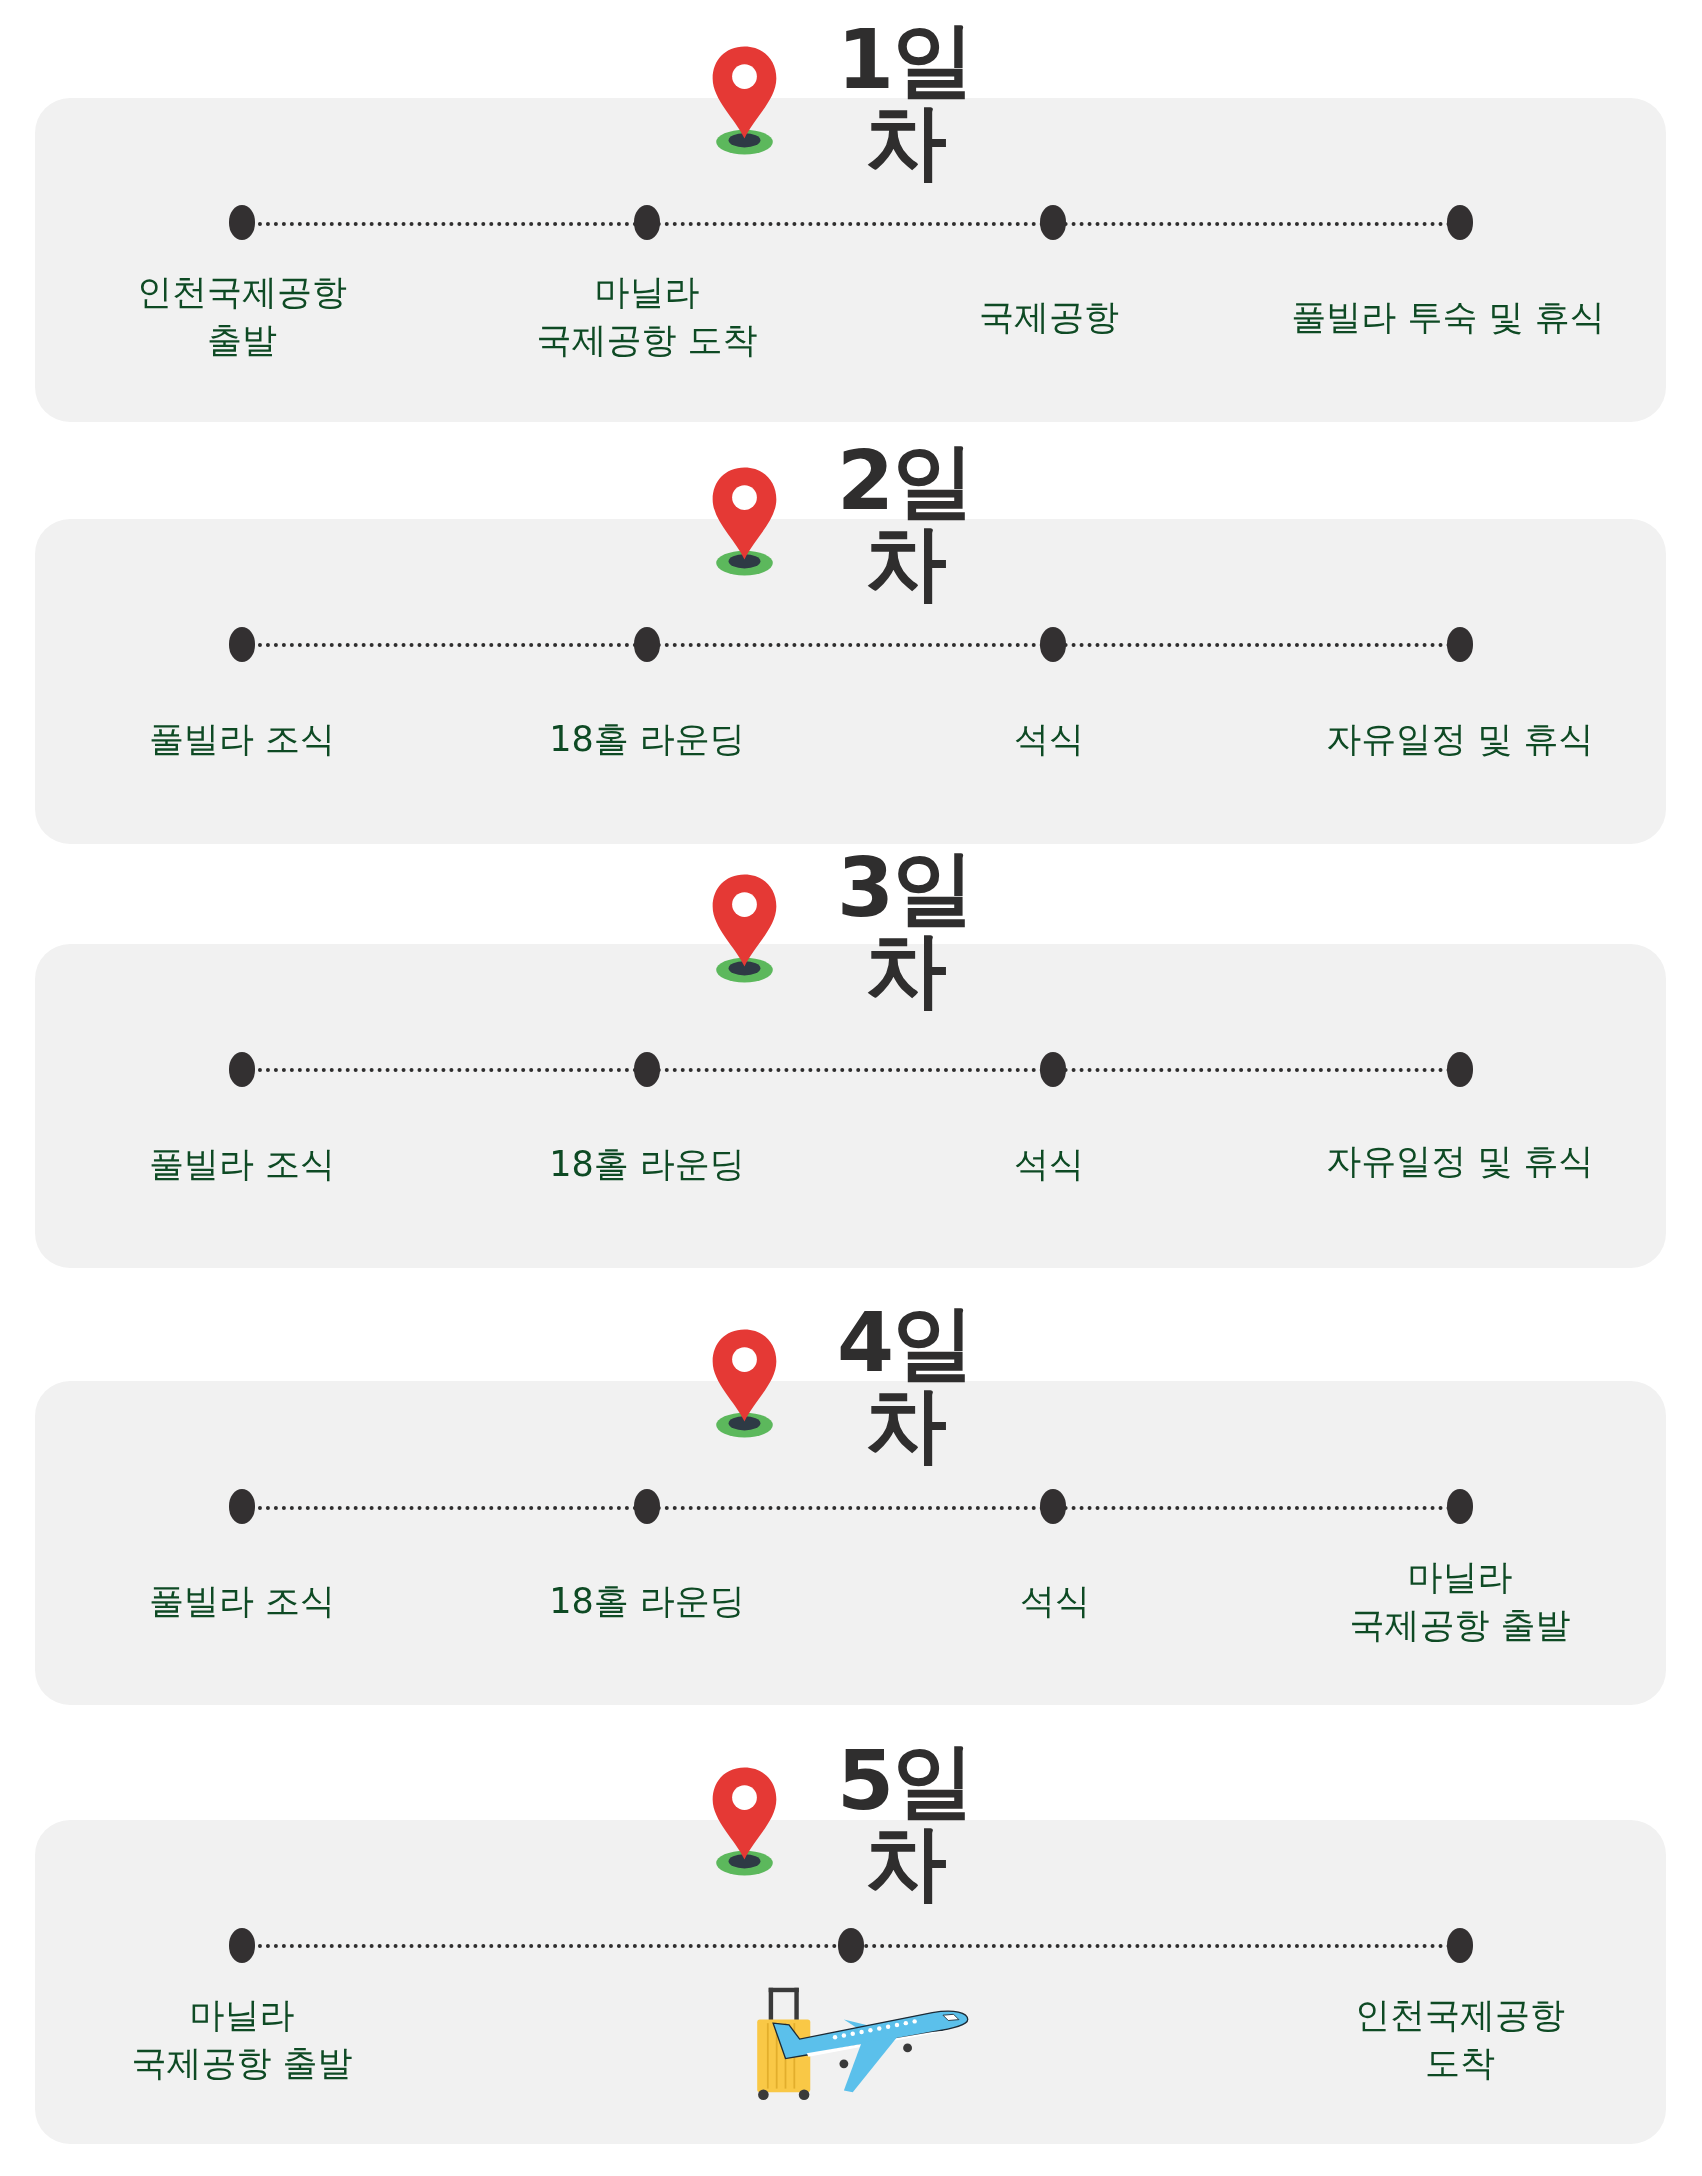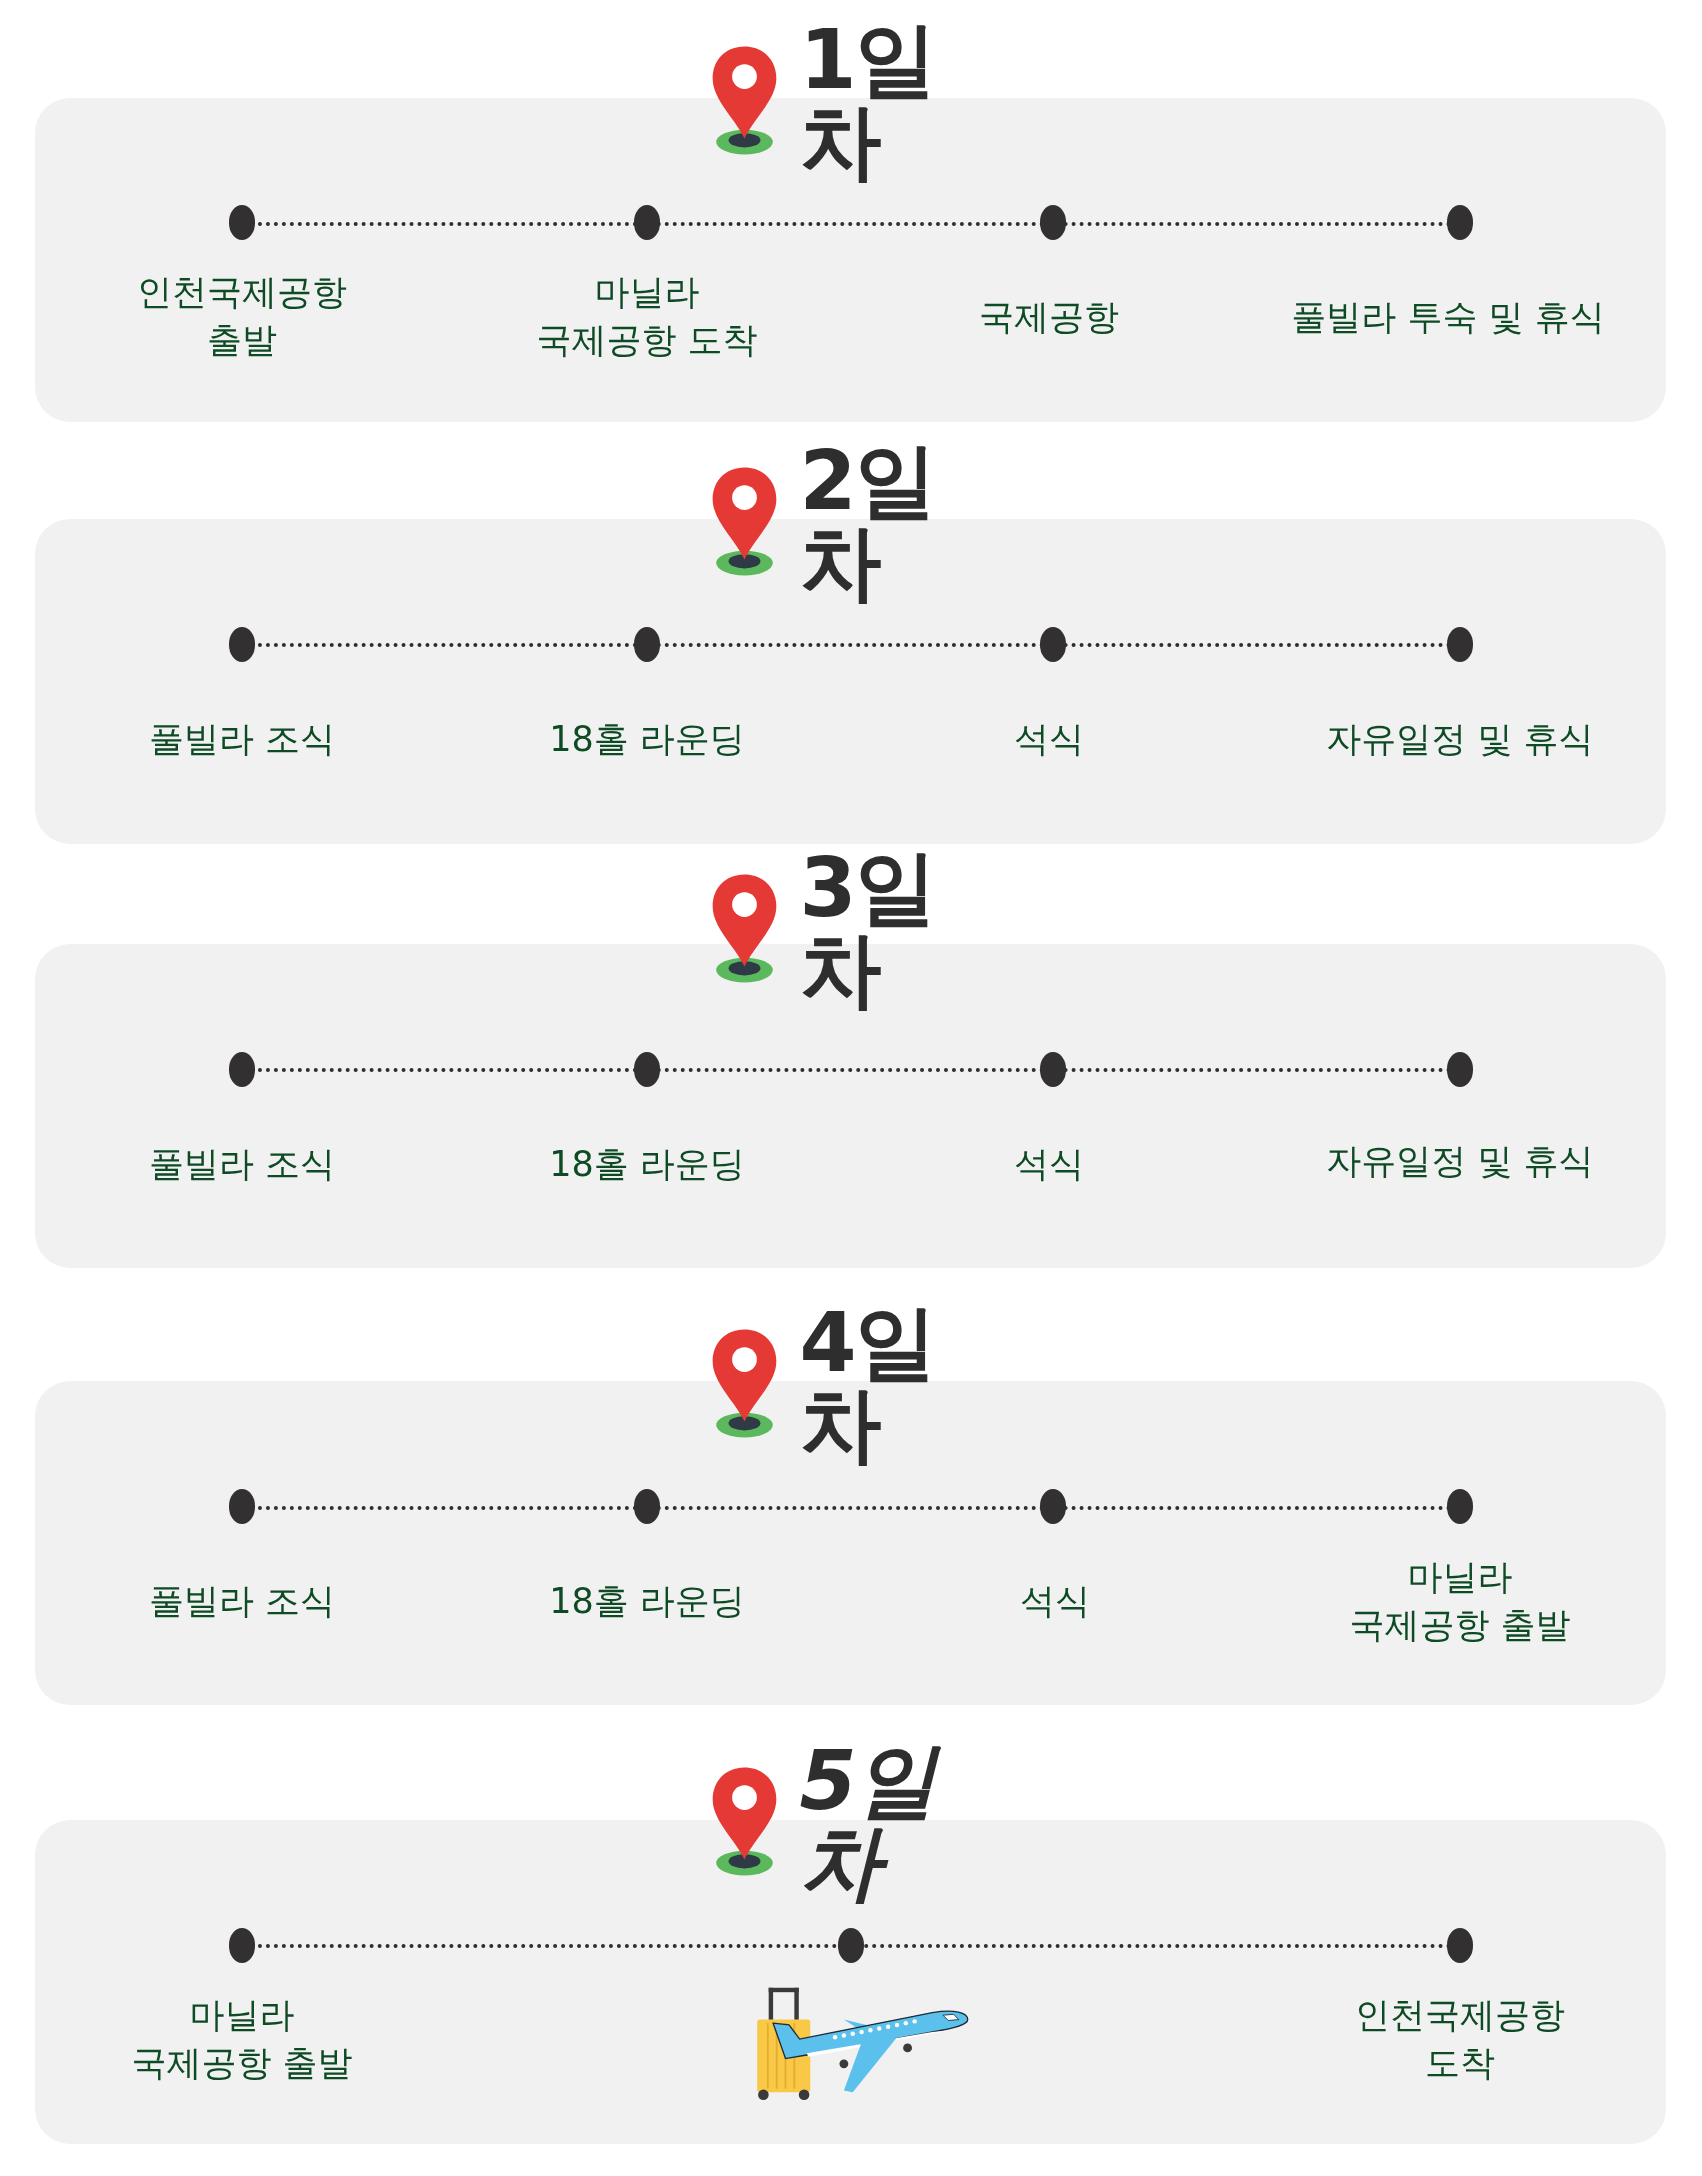--- a/index.html
+++ b/index.html
@@ -15,20 +15,21 @@
   .heading {
     position:absolute; left:709px; height:115px; width:301px;
     display:flex; align-items:center;
   }
   .pin { width:71px; height:115px; position:relative; flex:0 0 auto; }
   .pin svg { width:71px; height:115px; display:block; }
   .heading-text {
     margin-left:19.5px; font-size:82px; font-weight:bold; color:#2f2e2e;
     letter-spacing:-1.8px; line-height:1;
     font-family:"DejaVu Sans", sans-serif;
+    text-align:center;
   }
   .timeline {
     position:absolute; left:242px; width:1218px; height:0;
     border-top:4.4px dotted #2f2e2e;
   }
   .dot {
     position:absolute; width:26.6px; height:35px; margin-left:-13.3px; margin-top:-17.7px;
     background:#333031; border-radius:50%;
   }
   .label {
@@ -126,21 +127,21 @@
 <div class="dot" style="left:647px;top:1507px;"></div>
 <div class="dot" style="left:1053px;top:1507px;"></div>
 <div class="dot" style="left:1460px;top:1507px;"></div>
 <div class="label" style="left:242px;top:1577px;">풀빌라 조식</div>
 <div class="label" style="left:647px;top:1577px;">18홀 라운딩</div>
 <div class="label" style="left:1055px;top:1577px;">석식</div>
 <div class="label" style="left:1460px;top:1553px;">마닐라
 국제공항 출발</div>
 
 <div class="card" style="top:1820px;height:324px;"></div>
-<div class="heading" style="top:1764px;font-style:italic;">
+<div class="heading" style="top:1764px;">
   <div class="pin">
     <svg viewBox="0 0 80 130">
         <ellipse cx="40" cy="112" rx="32" ry="14" fill="#5cb85c"></ellipse>
         <ellipse cx="40" cy="110" rx="18" ry="8" fill="#2e3a45"></ellipse>
         <path d="M40 4 C18 4 4 20 4 40 C4 64 30 86 40 108 C50 86 76 64 76 40 C76 20 62 4 40 4 Z" fill="#e53935"></path>
         <circle cx="40" cy="38" r="14" fill="#ffffff"></circle>
       </svg>
   </div>
   <span class="heading-text">5일차</span>
 </div>

